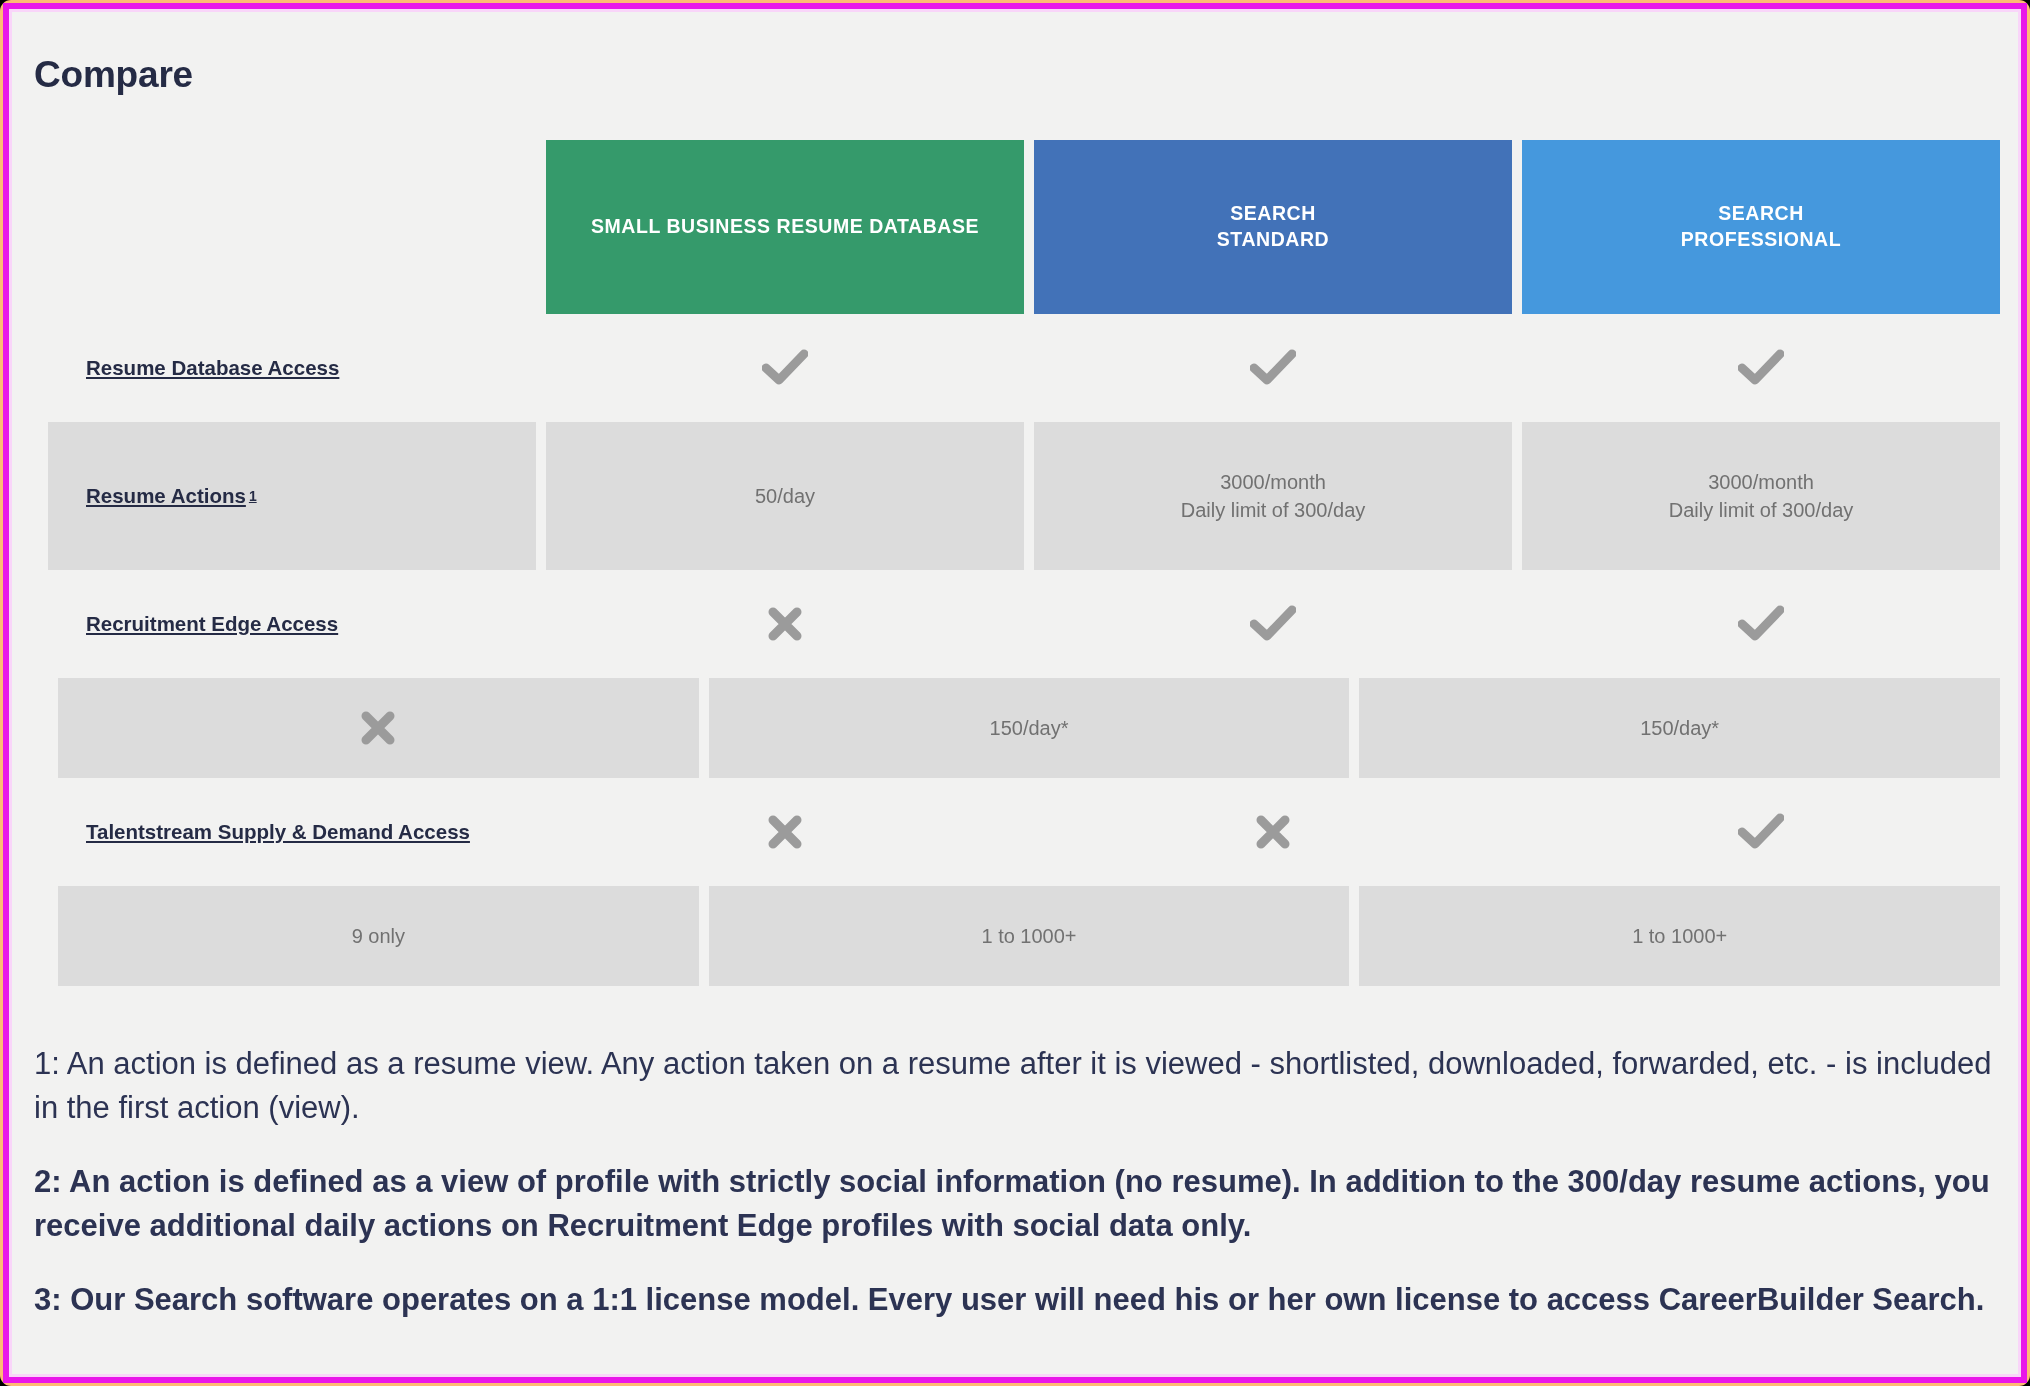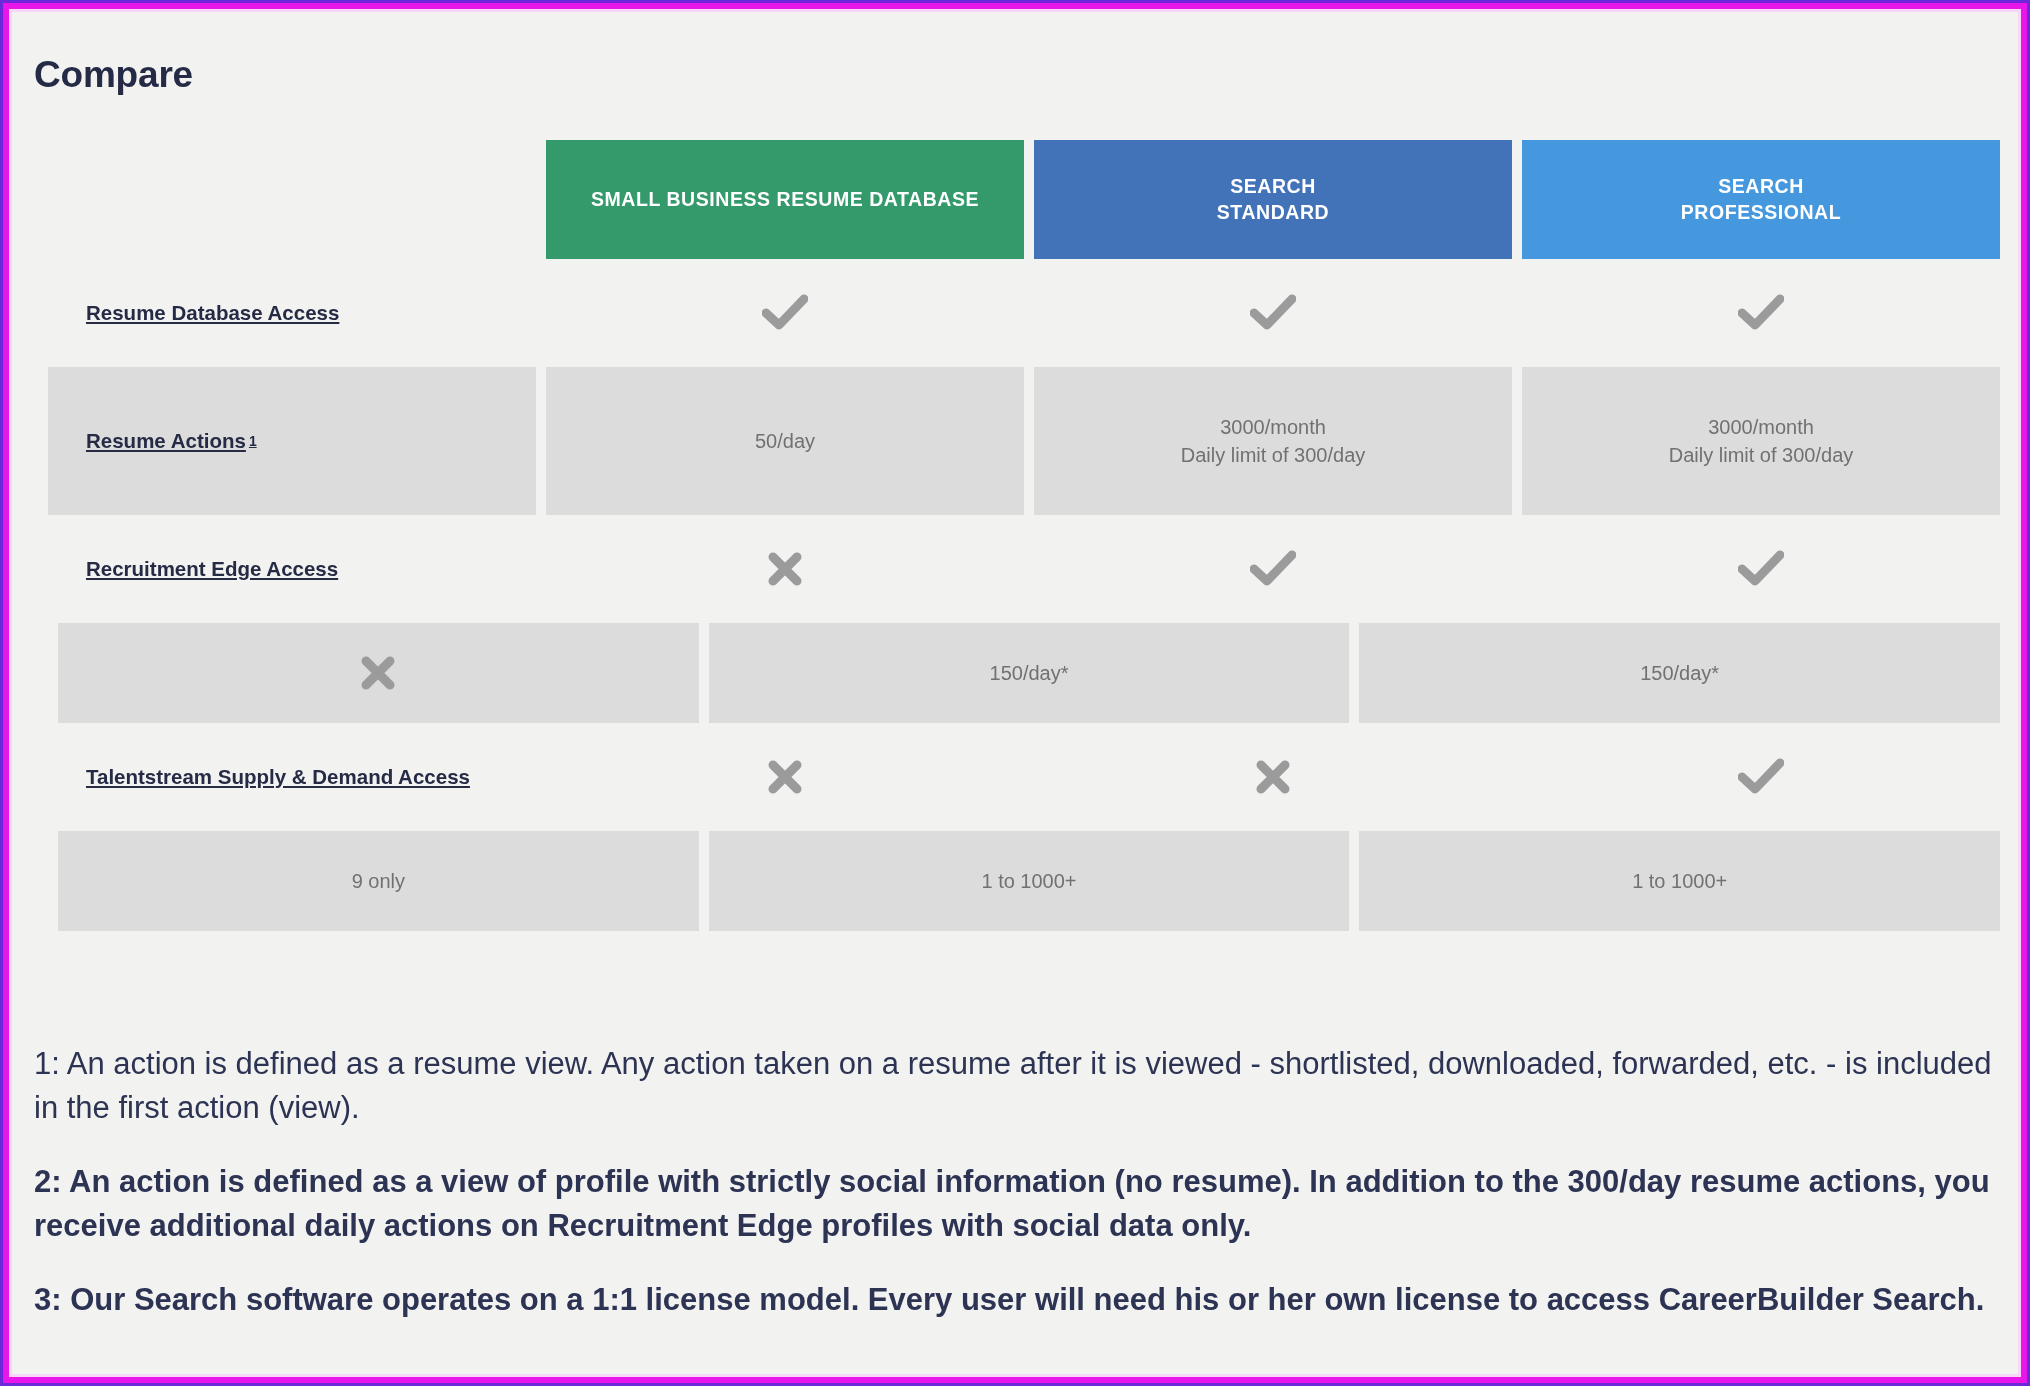--- a/index.html
+++ b/index.html
@@ -10,22 +10,23 @@
     background: #000000;
     font-family: "Liberation Sans", sans-serif;
   }
 
   
   .page-frame {
     position: absolute;
     left: 0; top: 0;
     width: 2030px;
     height: 1386px;
-    background: #6d28d9;
+    background: #fdba74;
     padding: 3px;
+    border-radius: 11px;
   }
   .magenta-ring {
     width: 100%;
     height: 100%;
     background: #e916e9;
     padding: 6px;
   }
   .inner-white {
     width: 100%;
     height: 100%;
@@ -66,21 +67,21 @@
     align-items: stretch;
   }
 
   .t-row + .t-row { margin-top: 4px; }
 
   .c-label  { width: 488px; flex: 0 0 488px; }
   .c-gap    { width: 10px;  flex: 0 0 10px; }
   .c-col    { flex: 1 1 0; }
 
   
-  .header-row { height: 119px; margin-bottom: 4px; }
+  .header-row { height: 174px; margin-bottom: 4px; }
 
   .col-head {
     display: flex;
     align-items: center;
     justify-content: center;
     text-align: center;
     color: #ffffff;
     font-size: 19.5px;
     font-weight: bold;
     letter-spacing: 0.55px;

